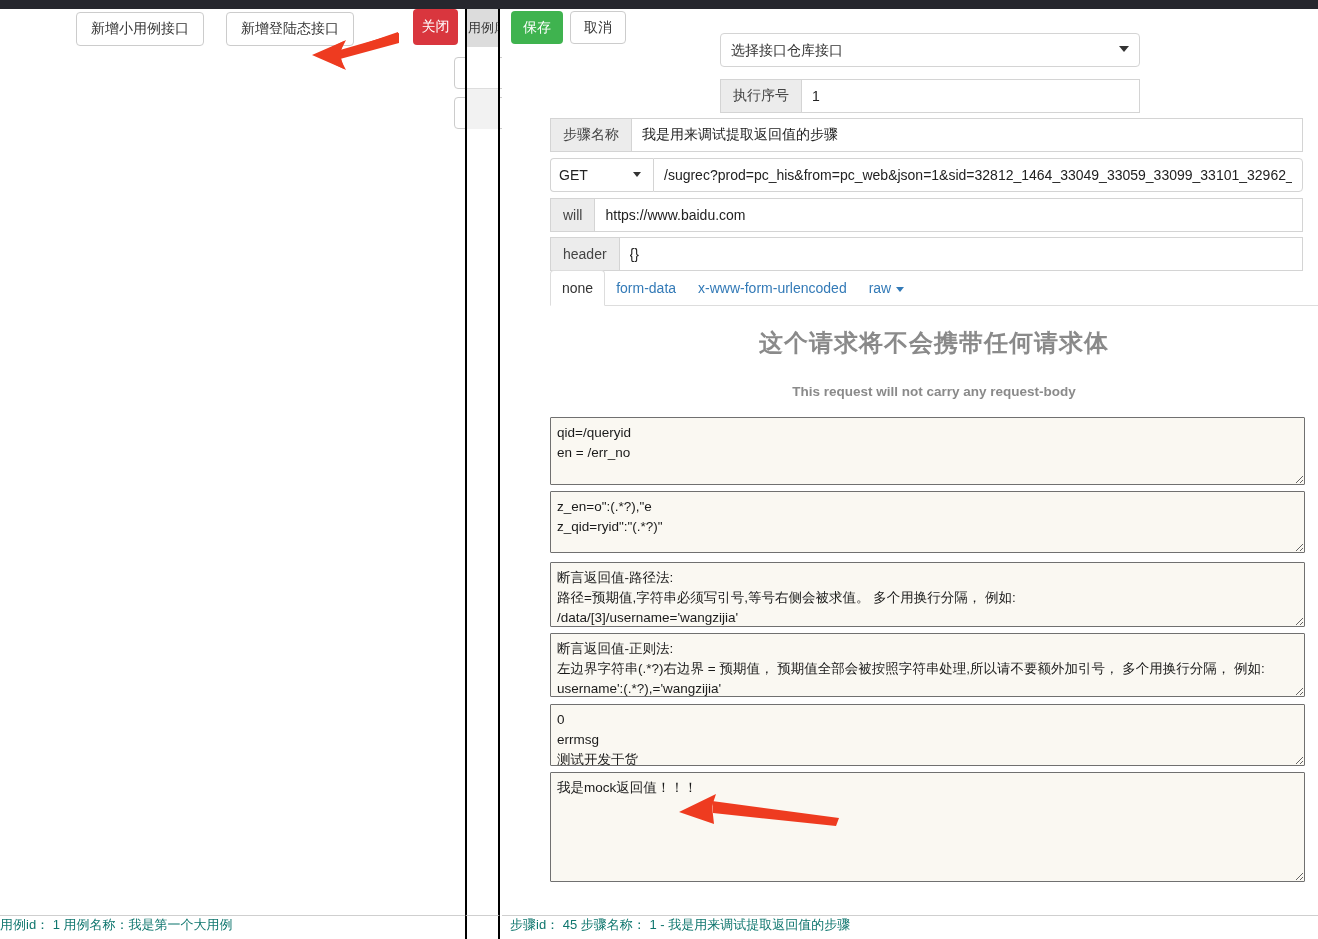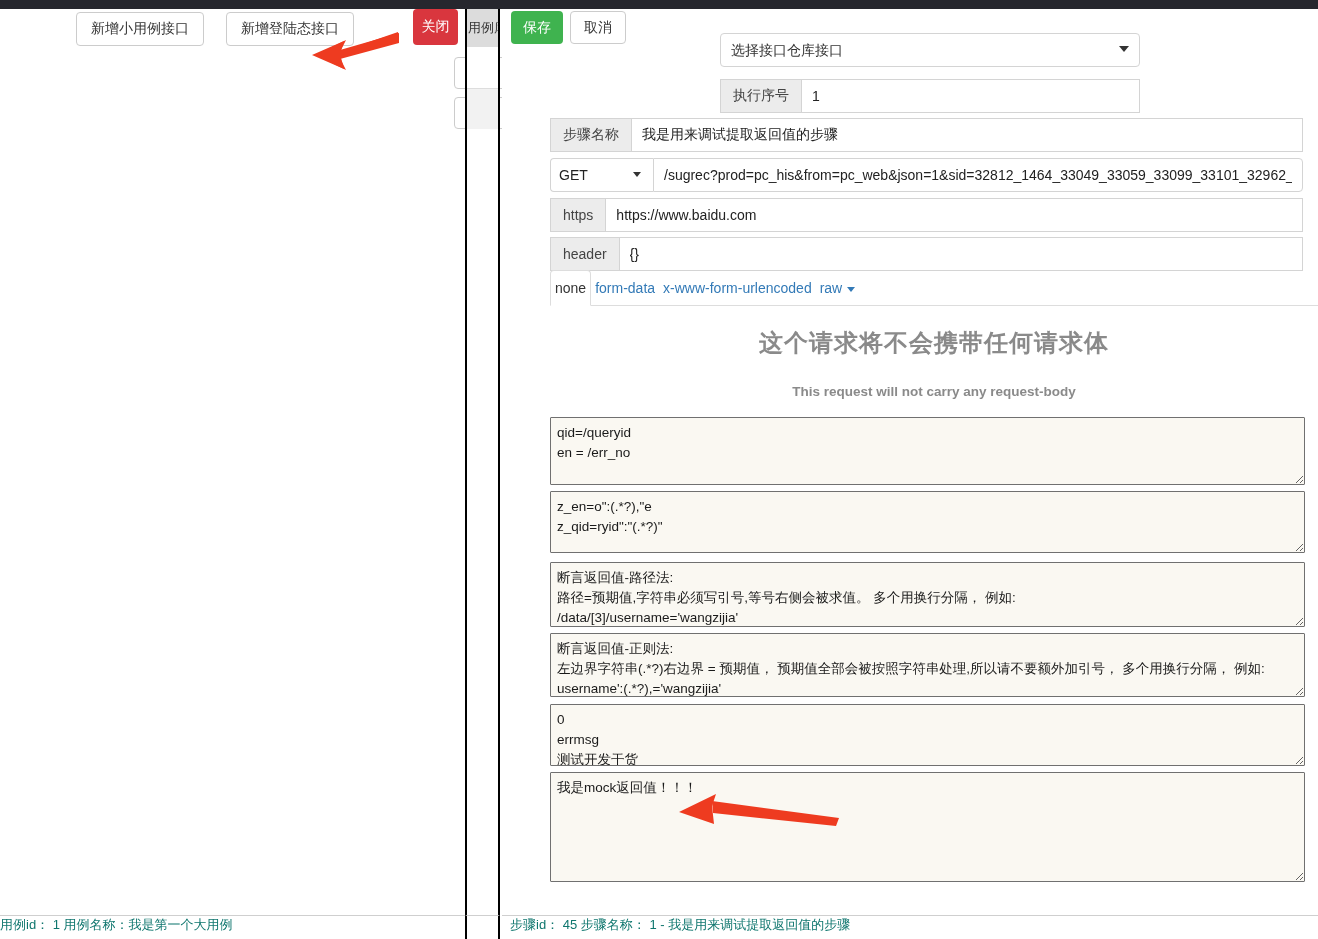--- a/index.html
+++ b/index.html
@@ -266,21 +266,21 @@
 
   
   .tabs {
     position: absolute; left: 48px; top: 261px;
     width: 768px; height: 36px;
     border-bottom: 1px solid #dddddd;
     display: flex; align-items: flex-end;
   }
   .tab {
     font-size: 14px;
-    padding: 8px 4px;
+    padding: 8px 11px;
     color: #337ab7;
     cursor: pointer;
     line-height: 18px;
     white-space: nowrap;
   }
   .tab.active {
     color: #333333;
     background: #ffffff;
     border: 1px solid #dddddd;
     border-bottom: 1px solid #ffffff;
@@ -448,21 +448,21 @@
         <span class="method-wrap">
           <select class="method-sel">
             <option>GET</option>
           </select>
           <span class="method-caret"></span>
         </span>
         <input class="url-field" value="/sugrec?prod=pc_his&amp;from=pc_web&amp;json=1&amp;sid=32812_1464_33049_33059_33099_33101_32962_3" style="">
       </div>
 
       <div class="igroup row-host">
-        <div class="addon">https</div>
+        <div class="addon">will</div>
         <input class="fld" value="https://www.baidu.com" style="">
       </div>
 
       <div class="igroup row-header">
         <div class="addon">header</div>
         <input class="fld" value="{}" style="">
       </div>
 
       <div class="tabs">
         <div class="tab active">none</div>

